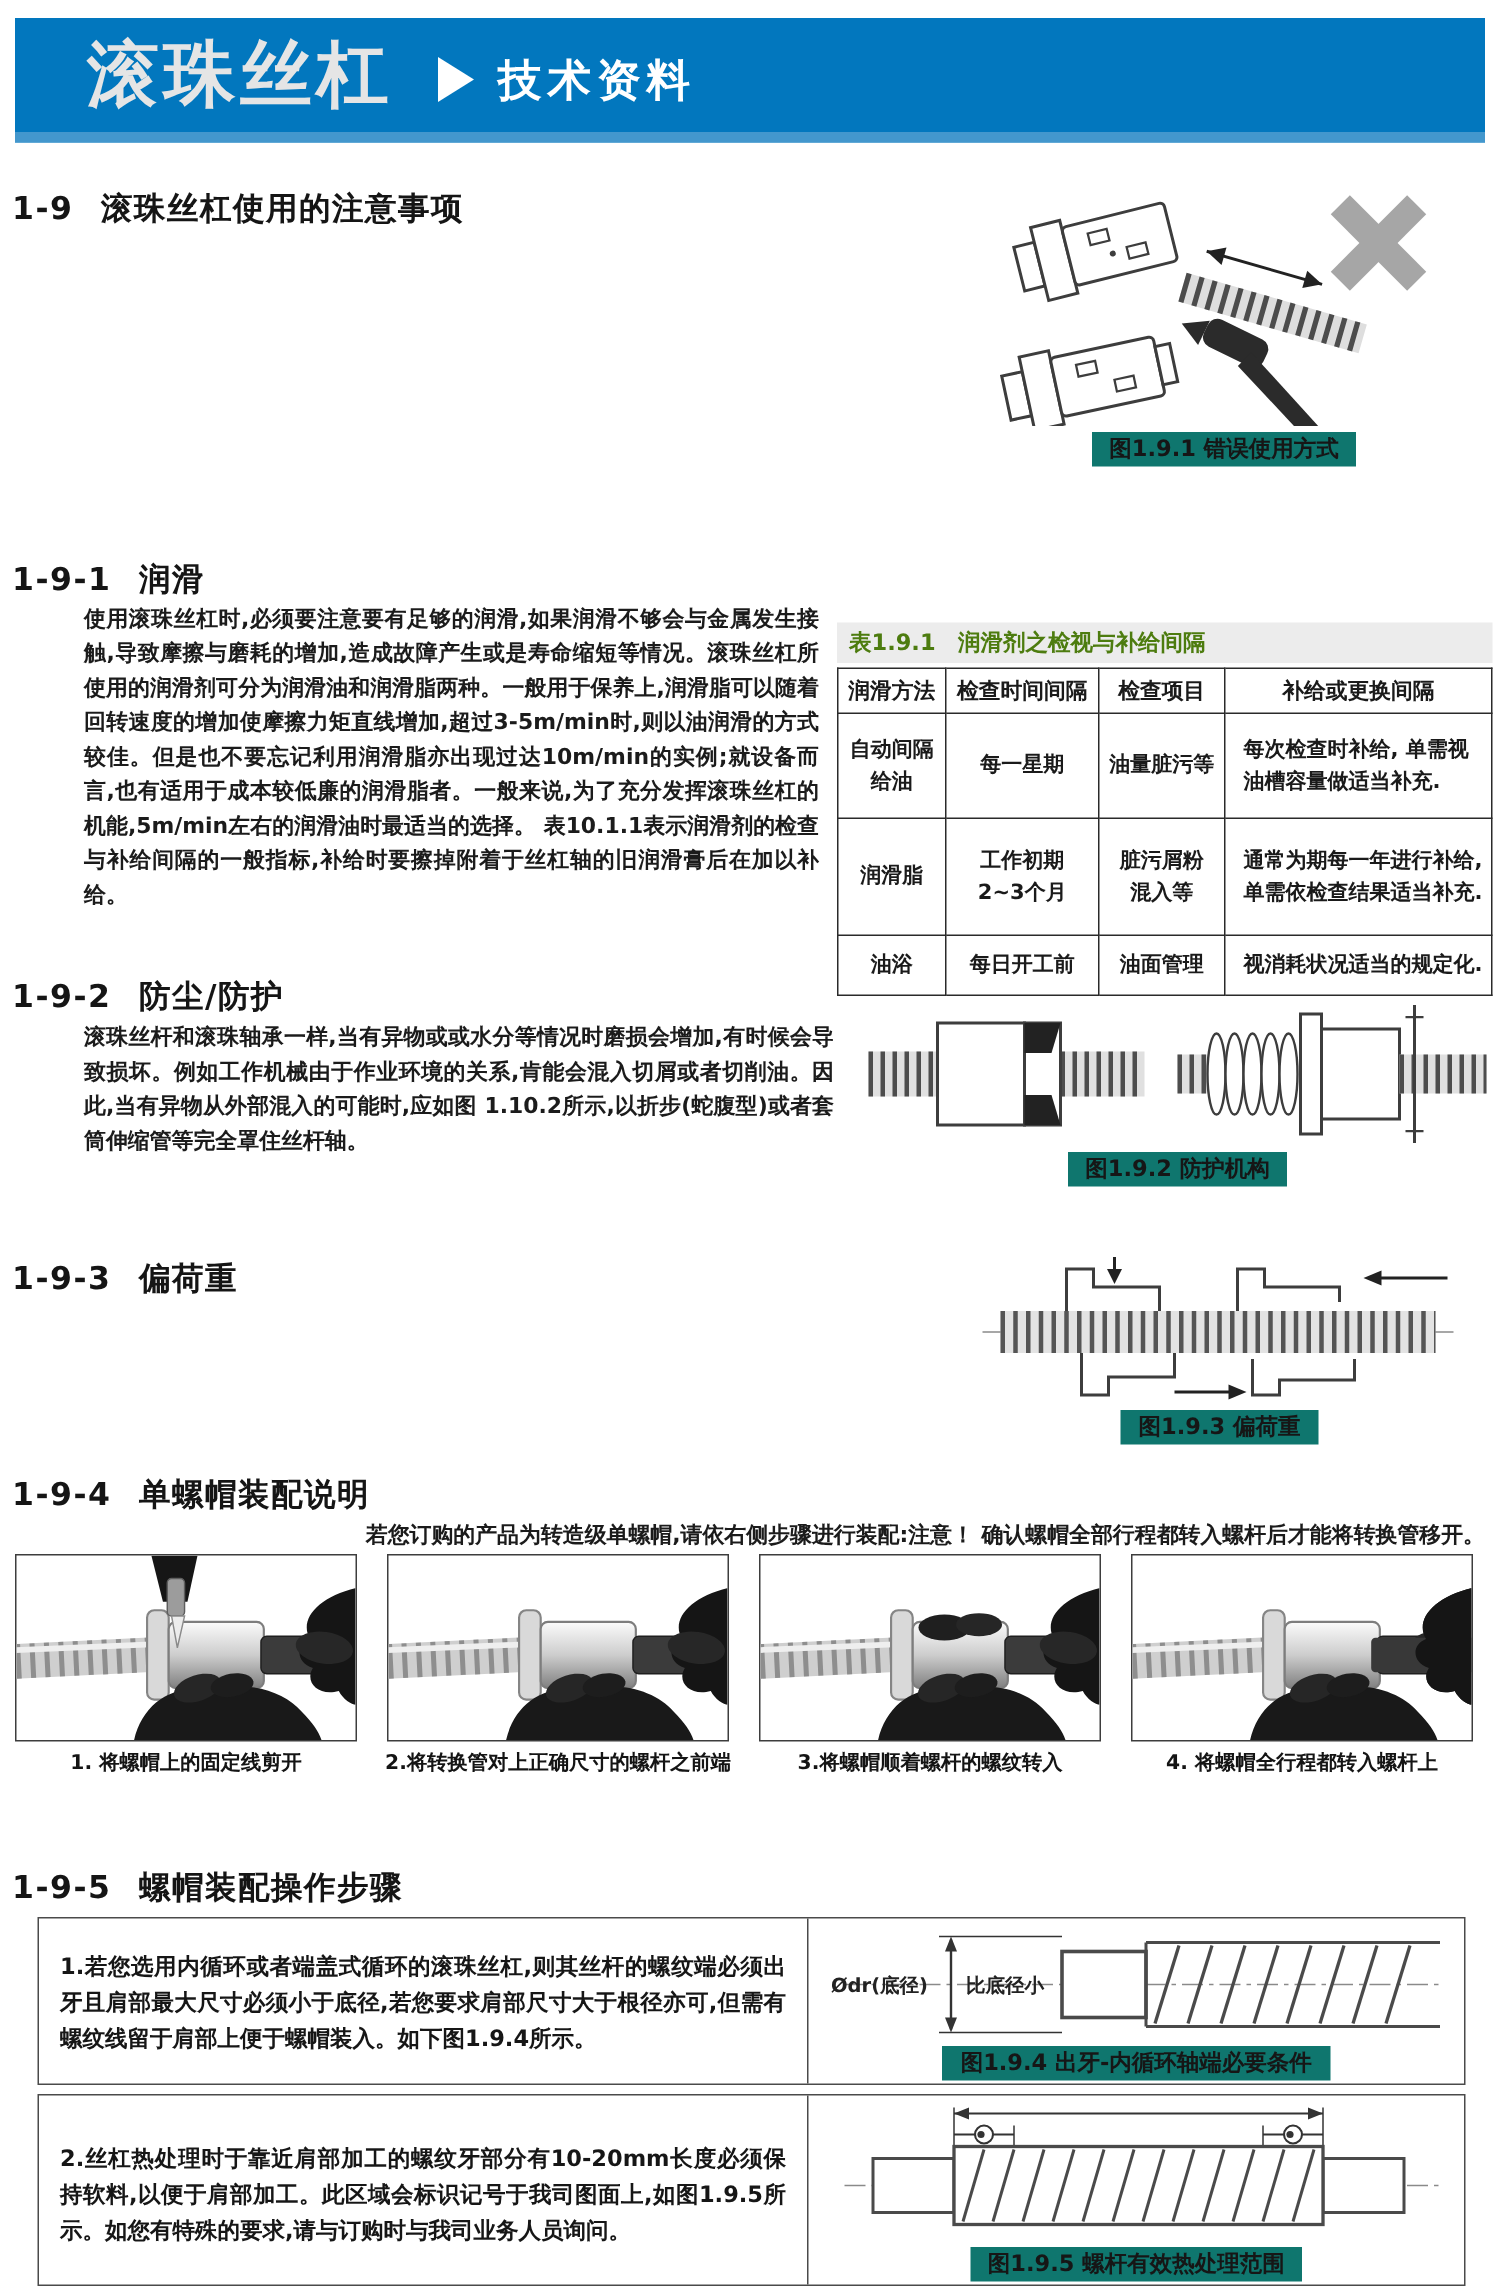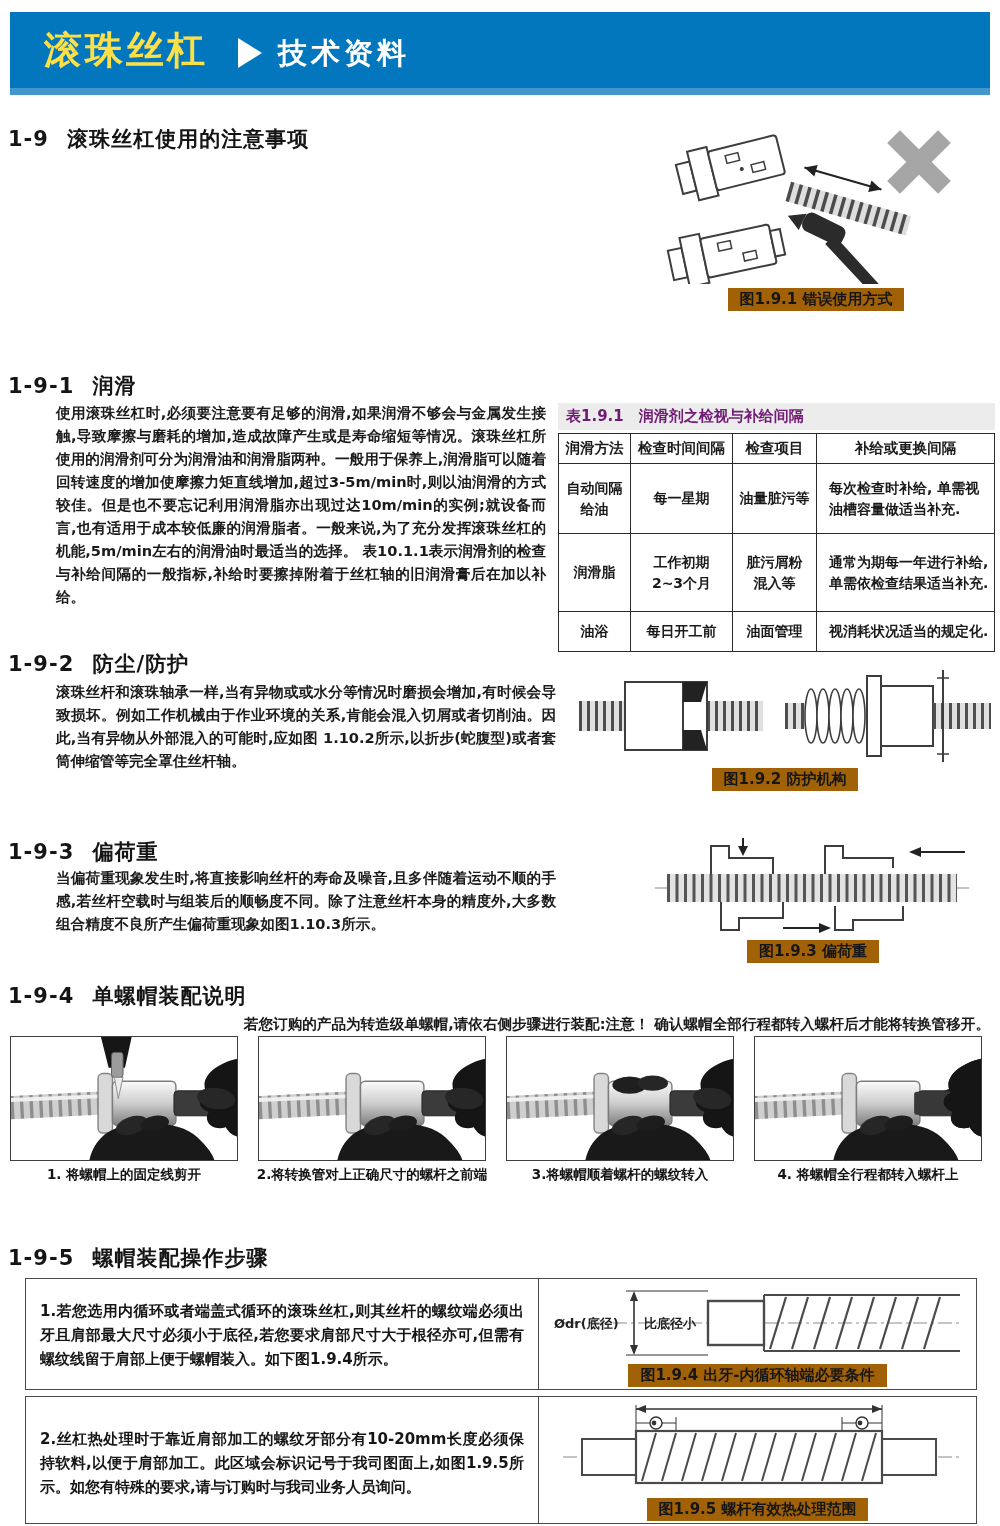--- a/index.html
+++ b/index.html
@@ -4,37 +4,37 @@
 <style>
   * { margin:0; padding:0; box-sizing:border-box; }
   body { background:#fff; }
   .page {
     position:relative; width:1000px; height:1526px; background:#ffffff;
     font-family:"DejaVu Sans","Liberation Sans",sans-serif; color:#1f1f1f; overflow:hidden;
   }
   
   .banner { position:absolute; left:10px; top:12px; width:980px; height:83px;
     background:#0277be; border-bottom:7px solid #4397cd; display:flex; align-items:center; }
-  .banner-title { font-size:38px; font-weight:700; color:#fde047; margin-left:34px; letter-spacing:3px; }
+  .banner-title { font-size:48px; font-weight:700; color:#e5e5e5; margin-left:48px; letter-spacing:3px; }
   .banner-arrow { width:0; height:0; border-left:24px solid #fff; border-top:15px solid transparent;
     border-bottom:15px solid transparent; margin:6px 16px 0 30px; }
   .banner-sub { font-size:29px; font-weight:700; color:#fff; letter-spacing:4px; margin-top:8px; }
   
   .sec-head { position:absolute; font-size:21px; font-weight:700; color:#151515; letter-spacing:1px; }
   .sec-head .num { margin-right:10px; }
   .body-text { position:absolute; font-size:14.6px; font-weight:700; line-height:1.58;
     text-align:justify; color:#1b1b1b; }
   
   .fig { position:absolute; text-align:center; }
   .fig svg { display:block; margin:0 auto; }
-  .fig-caption { display:inline-block; background:#a16207; font-size:15px; font-weight:700;
+  .fig-caption { display:inline-block; background:#0f766e; font-size:15px; font-weight:700;
     color:#161616; padding:2px 12px; margin-top:4px; }
   
   .tbl-wrap { position:absolute; left:558px; top:403px; width:437px; }
-  .tbl-title { background:#ececec; font-size:15px; font-weight:700; padding:4px 8px; color:#701a75; }
+  .tbl-title { background:#ececec; font-size:15px; font-weight:700; padding:4px 8px; color:#4d7c0f;margin-top:12px; }
   table.lub { border-collapse:collapse; width:437px; margin-top:3px; table-layout:fixed; }
   table.lub th, table.lub td { border:1.5px solid #2a2a2a; font-weight:700; color:#1a1a1a;
     text-align:center; padding:3px 5px; }
   table.lub th { font-size:14.5px; height:30px; }
   table.lub td { font-size:14px; line-height:1.45; }
   table.lub td.left { text-align:left;padding-left:12px; }
   table.lub tr.r1 { height:70px; } table.lub tr.r2 { height:78px; } table.lub tr.r3 { height:40px; }
   
   .photo { position:absolute; width:228px; height:125px; border:1.5px solid #3d3d3d; background:#fff; overflow:hidden; }
   .photo svg { width:100%; height:100%; display:block; }
@@ -210,21 +210,20 @@
       <line x1="362" y1="10" x2="374" y2="10" stroke="#3d3d3d" stroke-width="1.5"></line>
       <line x1="362" y1="86" x2="374" y2="86" stroke="#3d3d3d" stroke-width="1.5"></line>
     </svg>
     <span class="fig-caption">图1.9.2 防护机构</span>
   </div>
 
   <div class="sec-head" style="left:8px; top:838px;">
     <span class="num">1-9-3</span>
     <span>偏荷重</span>
   </div>
-  <div class="body-text" style="left:56px; top:866px; width:500px;">当偏荷重现象发生时,将直接影响丝杆的寿命及噪音,且多伴随着运动不顺的手感,若丝杆空载时与组装后的顺畅度不同。除了注意丝杆本身的精度外,大多数组合精度不良所产生偏荷重现象如图1.10.3所示。</div>
 
   <div class="fig" style="left:648px; top:838px; width:330px;">
     <svg viewBox="0 0 320 98" width="320" height="98">
       <line x1="2" y1="50" x2="318" y2="50" stroke="#8a8a8a" stroke-width="1" stroke-dasharray="14 4 3 4"></line>
       <line x1="14" y1="50" x2="304" y2="50" stroke="#e3e3e3" stroke-width="28"></line>
       <line x1="14" y1="50" x2="304" y2="50" stroke="#555" stroke-width="28" stroke-dasharray="3 5.5"></line>
       <path d="M58,36 L58,8 L76,8 L76,20 L120,20 L120,36" fill="#fff" stroke="#3d3d3d" stroke-width="2"></path>
       <path d="M68,64 L68,92 L86,92 L86,80 L130,80 L130,64" fill="#fff" stroke="#3d3d3d" stroke-width="2"></path>
       <path d="M172,36 L172,8 L190,8 L190,20 L240,20 L240,30" fill="#fff" stroke="#3d3d3d" stroke-width="2"></path>
       <path d="M182,68 L182,92 L200,92 L200,82 L250,82 L250,68" fill="#fff" stroke="#3d3d3d" stroke-width="2"></path>

